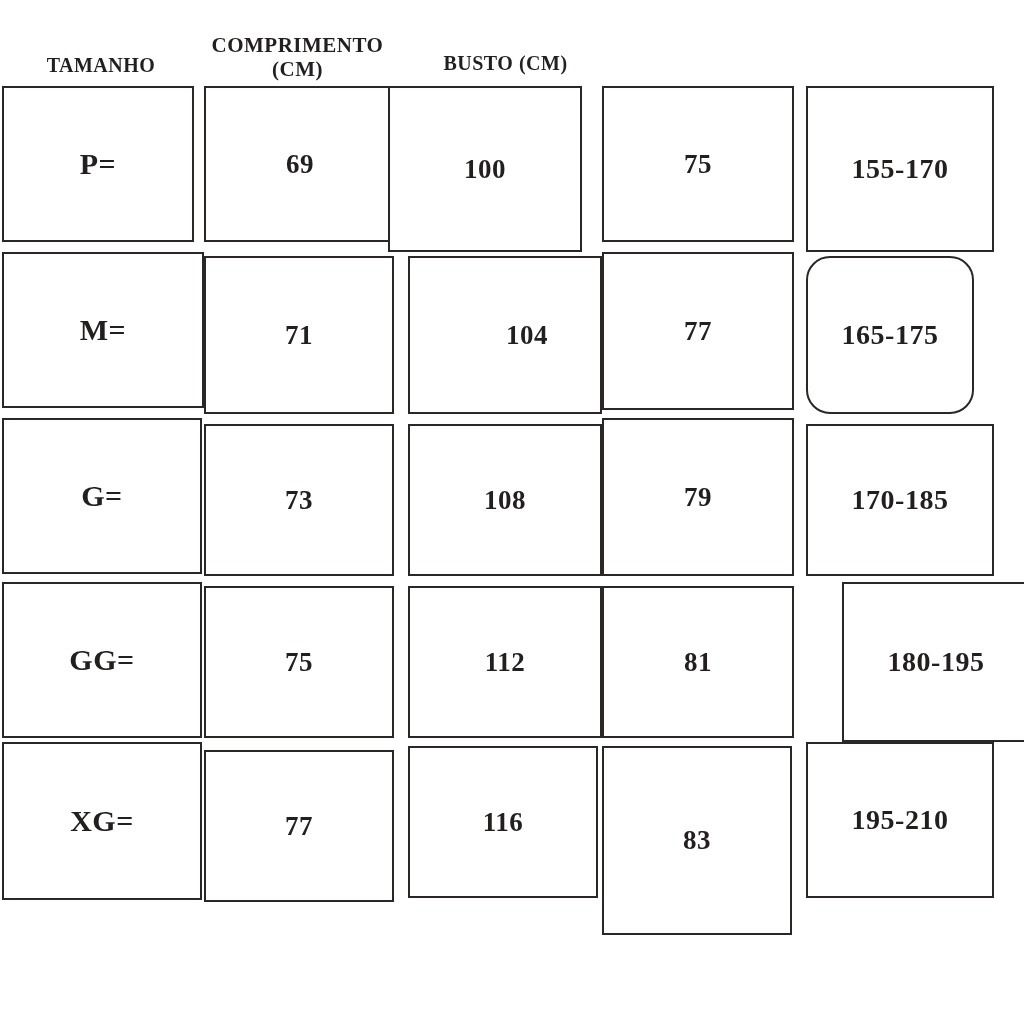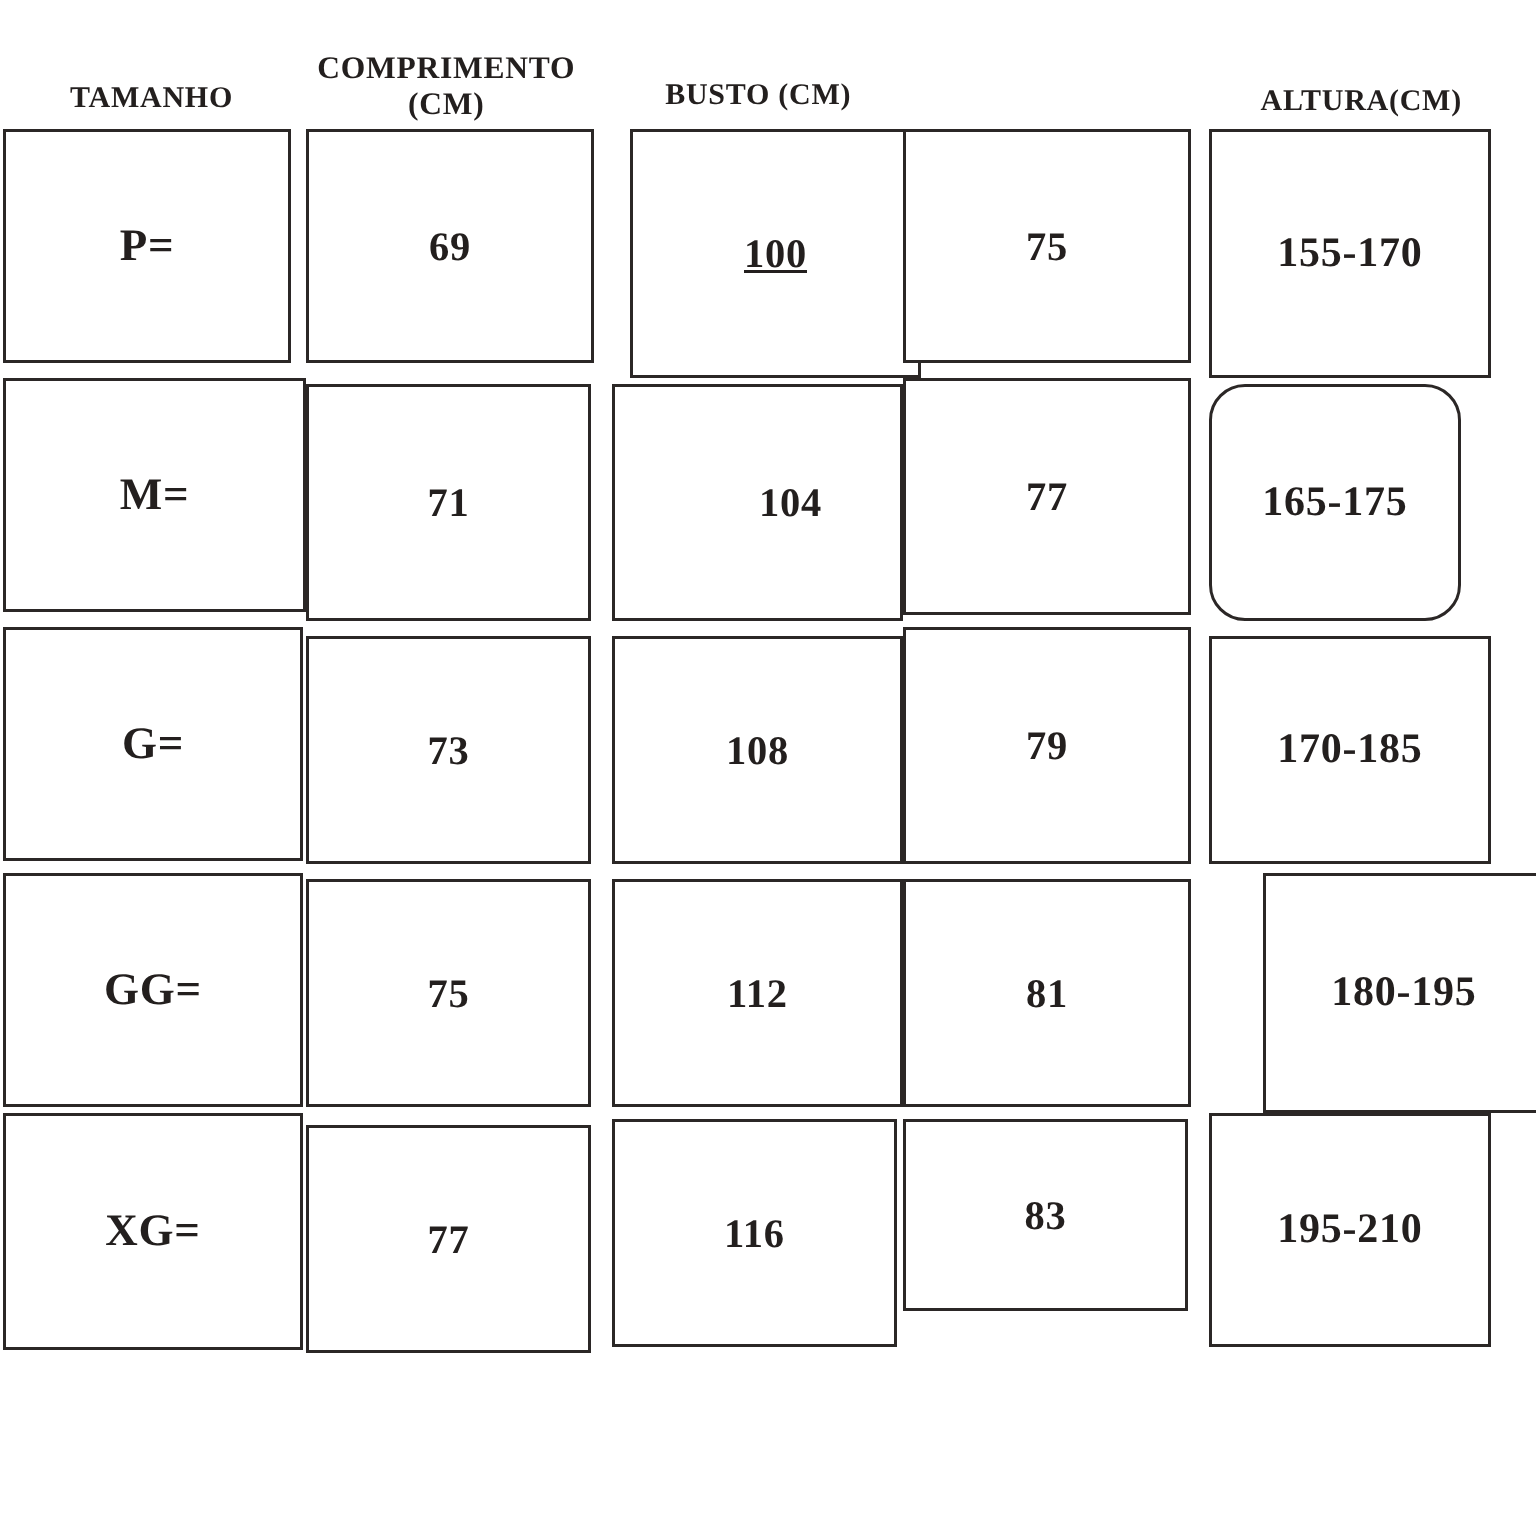--- a/index.html
+++ b/index.html
@@ -76,32 +76,31 @@
 </style>
 </head>
 <body>
 
 <div class="sheet">
 
   <div class="header-row">
     <div class="header-cell hc0">TAMANHO</div>
     <div class="header-cell hc1"><span>COMPRIMENTO (CM)</span></div>
     <div class="header-cell hc2">BUSTO (CM)</div>
-    <div class="header-cell hc4">ALTURA(CM)</div>
   </div>
 
   <div class="grid">
 
     <div class="box size-label" style="left:2px;  top:0px;   width:192px; height:156px;">
         <span>P=</span>
       </div>
     <div class="box val" style="left:204px;top:0px;   width:192px; height:156px;">
         <span>69</span>
       </div>
-    <div class="box val" style="left:420px;top:0px;   width:194px; height:166px;text-decoration:underline;">
+    <div class="box val" style="left:388px;top:0px;   width:194px; height:166px;">
         <span>100</span>
       </div>
     <div class="box val" style="left:602px;top:0px;   width:192px; height:156px;">
         <span>75</span>
       </div>
     <div class="box val-wide" style="left:806px;top:0px;   width:188px; height:166px;">
         <span>155-170</span>
       </div>
 
     <div class="box size-label" style="left:2px;  top:166px; width:202px; height:156px;">
@@ -154,21 +153,21 @@
 
     <div class="box size-label" style="left:2px;  top:656px; width:200px; height:158px;">
         <span>XG=</span>
       </div>
     <div class="box val" style="left:204px;top:664px; width:190px; height:152px;">
         <span>77</span>
       </div>
     <div class="box val" style="left:408px;top:660px; width:190px; height:152px;">
         <span>116</span>
       </div>
-    <div class="box val" style="left:602px;top:660px; width:190px; height:128px;">
+    <div class="box val" style="left:602px;top:660px; width:190px; height:189px;">
         <span>83</span>
       </div>
     <div class="box val-wide" style="left:806px;top:656px; width:188px; height:156px;">
         <span>195-210</span>
       </div>
 
   </div>
 </div>
 
 </body></html>

